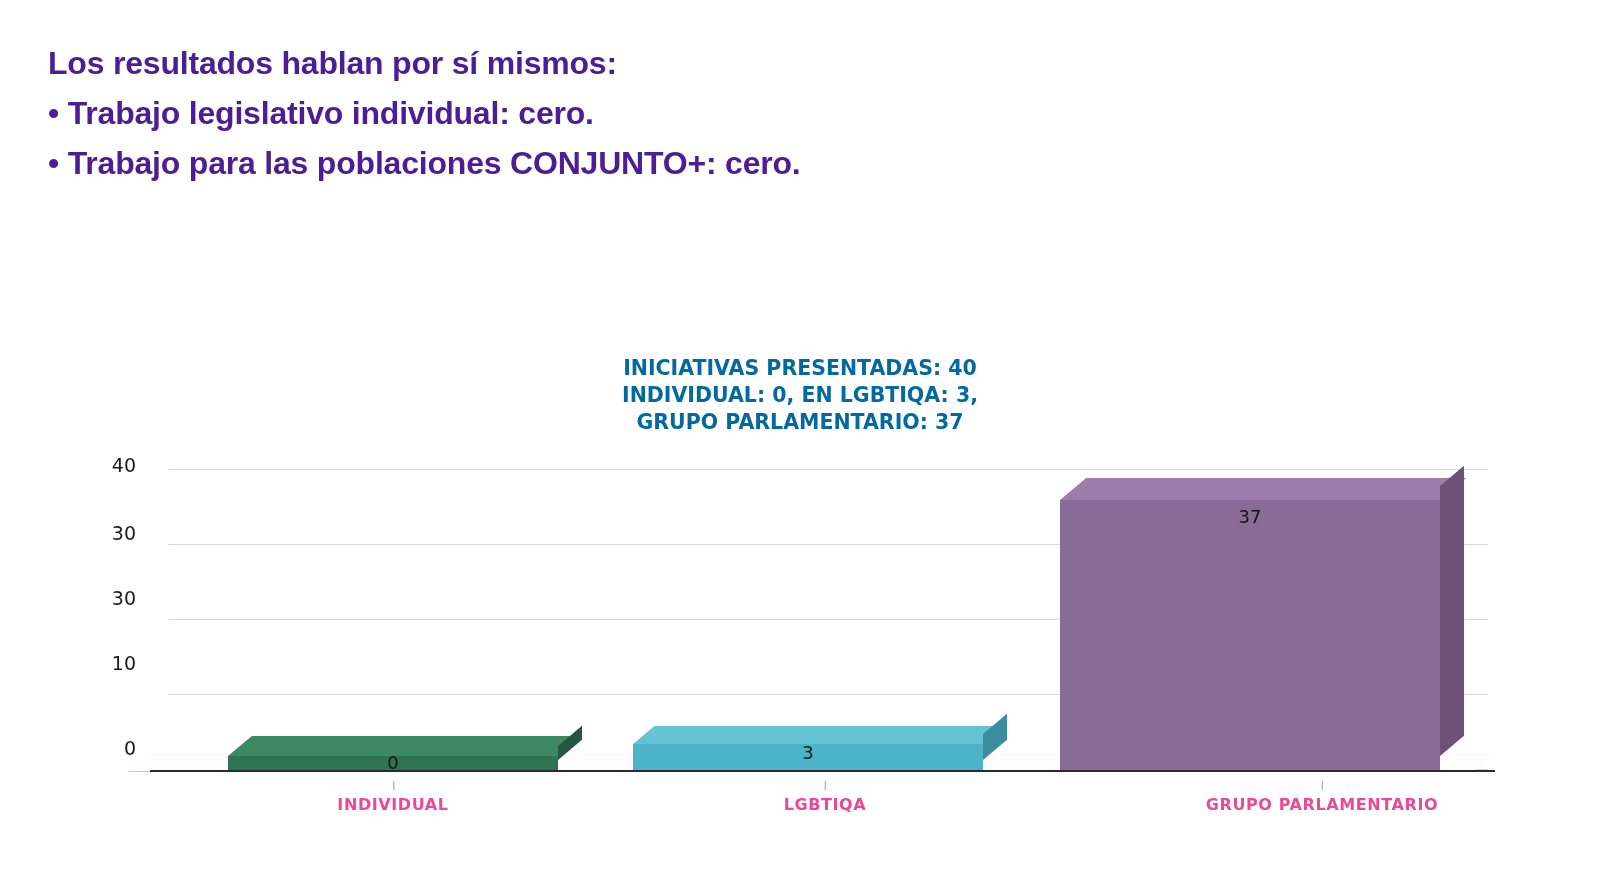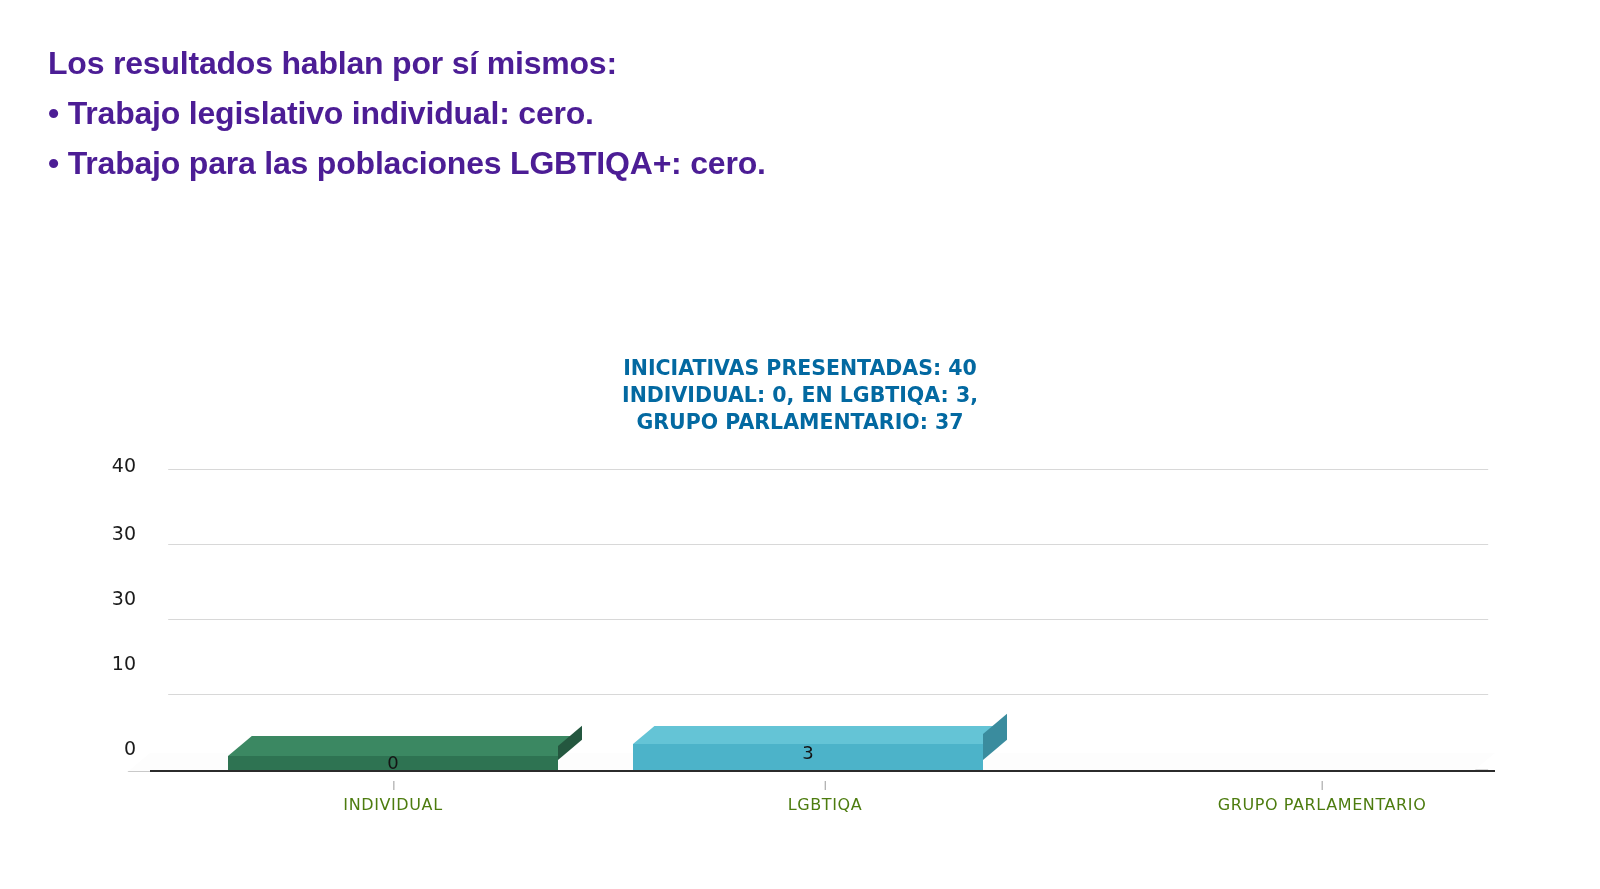--- a/index.html
+++ b/index.html
@@ -161,43 +161,43 @@
     position: absolute;
     left: 150px;
     top: 440px;
     width: 1370px;
     height: 30px;
   }
   .xlabel {
     position: absolute;
     text-align: left;
     font-family: "DejaVu Sans", sans-serif;
-    font-weight: normal;
+    font-weight: bold;
     font-size: 16px;
     letter-spacing: 0.6px;
-    color: #4d7c0f;
+    color: #ec4899;
     white-space: nowrap;
     transform: translateX(-50%);
   }
   .tickmark {
     position: absolute;
     top: -14px;
     left: 50%;
     width: 1px;
     height: 9px;
     background: #9a9a9a;
   }
 </style>
 </head>
 <body>
 
 <div class="headline">
   <div class="headline-line">Los resultados hablan por sí mismos:</div>
   <div class="headline-line">• Trabajo legislativo individual: cero.</div>
-  <div class="headline-line">• Trabajo para las poblaciones LGBTIQA+: cero.</div>
+  <div class="headline-line">• Trabajo para las poblaciones CONJUNTO+: cero.</div>
 </div>
 
 <div class="chart-wrap">
 
   <div class="chart-title">
     <div>INICIATIVAS PRESENTADAS: 40</div>
     <div>INDIVIDUAL: 0, EN LGBTIQA: 3,</div>
     <div>GRUPO PARLAMENTARIO: 37</div>
   </div>
 
@@ -227,20 +227,26 @@
       <div class="value" style="top:-4px;">0</div>
     </div>
 
     <div class="bar" style="left:483px; width:350px; height:26px;">
       <div class="face" style="background:#4cb3c9;"></div>
       <div class="top" style="background:#64c4d6; height:18px; top:-18px;"></div>
       <div class="side" style="background:#3a8c9e;"></div>
       <div class="value" style="top:-2px;">3</div>
     </div>
 
+    <div class="bar" style="left:910px; width:380px; height:270px;">
+      <div class="face" style="background:#8a6a96;"></div>
+      <div class="top" style="background:#9e7cab; height:22px; top:-22px;"></div>
+      <div class="side" style="background:#6d5178; bottom:14px;"></div>
+      <div class="value" style="top:6px;">37</div>
+    </div>
 
   </div>
 
   <div class="xlabels">
     <div class="xlabel" style="left:243px;">
       <span class="tickmark"></span>
       <span>INDIVIDUAL</span>
     </div>
     <div class="xlabel" style="left:675px;">
       <span class="tickmark"></span>

